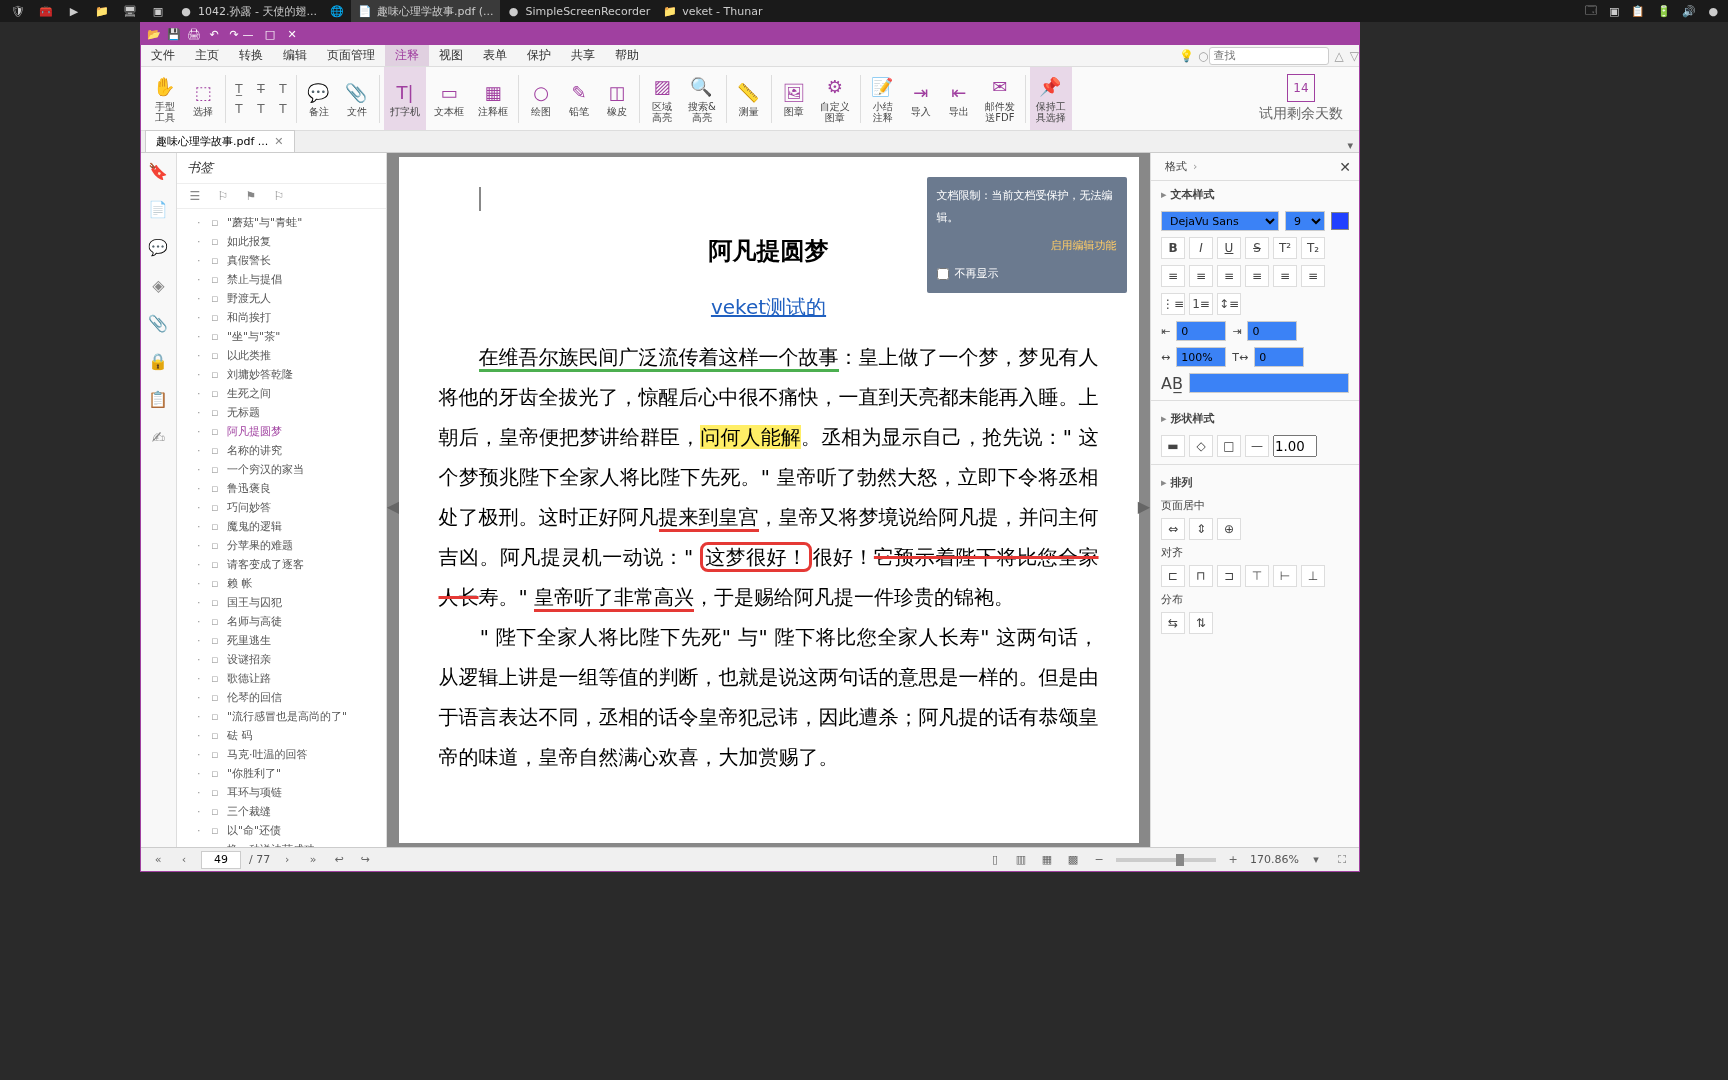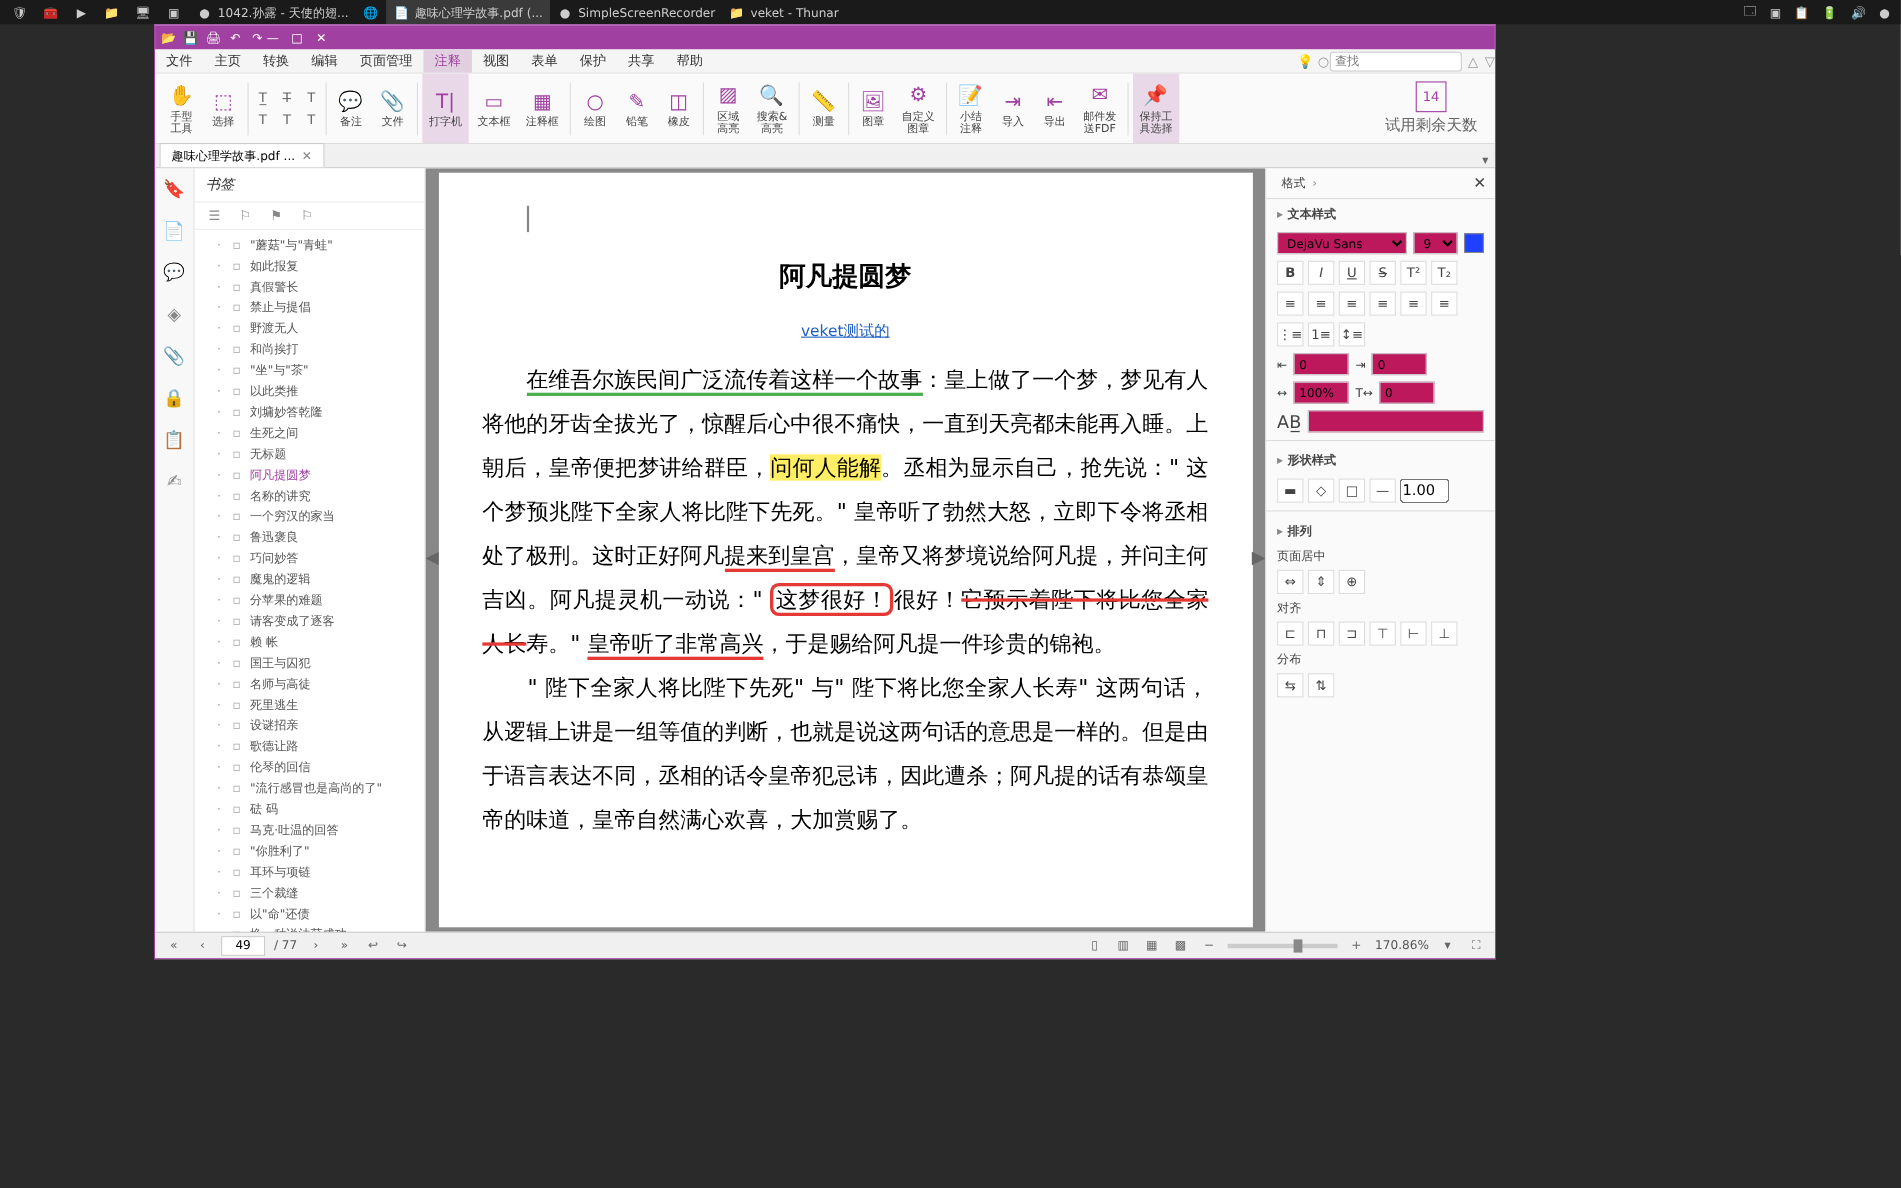--- a/index.html
+++ b/index.html
@@ -66,21 +66,21 @@
 .bm-list { flex: 1; overflow-y: auto; padding: 4px 0; }
 .bm-item { display: flex; align-items: center; gap: 4px; padding: 2px 6px 2px 20px; font-size: 11px; color: #555; cursor: pointer; white-space: nowrap; overflow: hidden; text-overflow: ellipsis; }
 .bm-item.selected { color: #a040a0; }
 .bm-item .bm-tw { width: 10px; color: #999; flex-shrink: 0; }
 .bm-item .bm-icon { width: 12px; color: #aaa; flex-shrink: 0; }
 
 
 .doc-viewer { flex: 1; background: #888; position: relative; overflow: hidden; display: flex; justify-content: center; }
 .doc-page { background: #fff; width: 740px; margin: 4px 0; padding: 30px 40px; position: relative; font-size: 20px; line-height: 2; color: #000; font-family: "SimSun", serif; }
 .doc-title { text-align: center; font-size: 24px; font-weight: bold; margin-bottom: 12px; }
-.doc-link { color: #2060c0; text-decoration: underline; text-align: center; display: block; margin-bottom: 10px; font-size: 14px; }
+.doc-link { color: #2060c0; text-decoration: underline; text-align: center; display: block; margin-bottom: 10px; font-size: 20px; }
 .doc-body { text-align: justify; }
 .hl-yellow { background: #ffee66; }
 .hl-green-ul { border-bottom: 3px solid #4caf50; }
 .hl-red-box { border: 3px solid #e53935; border-radius: 8px; padding: 0 2px; }
 .hl-red-ul { border-bottom: 3px solid #e53935; }
 .hl-red-strike { text-decoration: line-through; text-decoration-color: #e53935; text-decoration-thickness: 3px; }
 .cursor-mark { display: inline-block; width: 2px; height: 24px; border: 1px solid #888; vertical-align: top; margin-left: 40px; }
 
 
 .protect-banner { position: absolute; top: 20px; right: 12px; width: 200px; background: #6b7a8f; color: #fff; font-size: 11px; padding: 8px 10px; border-radius: 2px; }
@@ -89,21 +89,21 @@
 .protect-banner input[type=checkbox] { width: 12px; height: 12px; }
 
 
 .right-panel { width: 209px; background: #fafafa; border-left: 1px solid #ddd; display: flex; flex-direction: column; font-size: 11px; color: #444; }
 .rp-tab-head { display: flex; align-items: center; padding: 4px 8px; border-bottom: 1px solid #ddd; }
 .rp-tab-head .rp-tab { padding: 2px 6px; }
 .rp-tab-head .rp-close { margin-left: auto; cursor: pointer; font-size: 14px; }
 .rp-section-title { padding: 6px 10px; font-weight: bold; display: flex; align-items: center; gap: 4px; }
 .rp-section-title .tw { color: #888; }
 .rp-row { display: flex; align-items: center; gap: 6px; padding: 3px 10px; }
-.rp-row select, .rp-row input[type=text] { font-size: 11px; height: 20px; border: 1px solid #ccc; padding: 0 4px; background: #be185d; }
+.rp-row select, .rp-row input[type=text] { font-size: 11px; height: 20px; border: 1px solid #ccc; padding: 0 4px; background: #3b82f6; }
 .rp-font { flex: 1; width: 90px; }
 .rp-size { width: 40px; }
 .rp-color { width: 18px; height: 18px; background: #2040ff; border: 1px solid #888; cursor: pointer; }
 .rp-btn-row { display: flex; gap: 4px; padding: 3px 10px; }
 .rp-btn { width: 24px; height: 22px; border: 1px solid #ddd; background: #fff; display: flex; align-items: center; justify-content: center; cursor: pointer; font-size: 12px; }
 .rp-spin { display: flex; align-items: center; gap: 4px; }
 .rp-spin input { width: 50px; }
 .rp-hr { height: 1px; background: #ddd; margin: 4px 0; }
 
 
@@ -526,20 +526,28 @@
         <span class="cursor-mark"></span>
         <div class="doc-title">阿凡提圆梦</div>
         <a class="doc-link">veket测试的</a>
         <div class="doc-body">
           　　<span class="hl-green-ul">在维吾尔族民间广泛流传着这样一个故事</span><span>：皇上做了一个梦，梦见有人将他的牙齿全拔光了，惊醒后心中很不痛快，一直到天亮都未能再入睡。上朝后，皇帝便把梦讲给群臣，</span><span class="hl-yellow">问何人能解</span><span>。丞相为显示自己，抢先说：" 这个梦预兆陛下全家人将比陛下先死。" 皇帝听了勃然大怒，立即下令将丞相处了极刑。这时正好阿凡</span><span class="hl-red-ul">提来到皇宫</span><span>，皇帝又将梦境说给阿凡提，并问主何吉凶。阿凡提灵机一动说：" </span><span class="hl-red-box">这梦很好！</span><span>很好！</span><span class="hl-red-strike">它预示着陛下将比您全家人长</span><span>寿。" </span><span class="hl-red-ul">皇帝听了非常高兴</span><span>，于是赐给阿凡提一件珍贵的锦袍。</span>
           <br>
           　　<span>" 陛下全家人将比陛下先死" 与" 陛下将比您全家人长寿" 这两句话，从逻辑上讲是一组等值的判断，也就是说这两句话的意思是一样的。但是由于语言表达不同，丞相的话令皇帝犯忌讳，因此遭杀；阿凡提的话有恭颂皇帝的味道，皇帝自然满心欢喜，大加赏赐了。</span>
         </div>
 
         
+        <div class="protect-banner">
+          <div>文档限制：当前文档受保护，无法编辑。</div>
+          <div class="pb-link">启用编辑功能</div>
+          <label class="pb-check">
+            <input type="checkbox" style="">
+            <span>不再显示</span>
+          </label>
+        </div>
       </div>
       <span class="scroll-handle scroll-right">▶</span>
     </div>
 
     <div class="right-panel">
       <div class="rp-tab-head">
         <span class="rp-tab">格式</span>
         <span style="color:#999;">›</span>
         <span class="rp-close">✕</span>
       </div>

